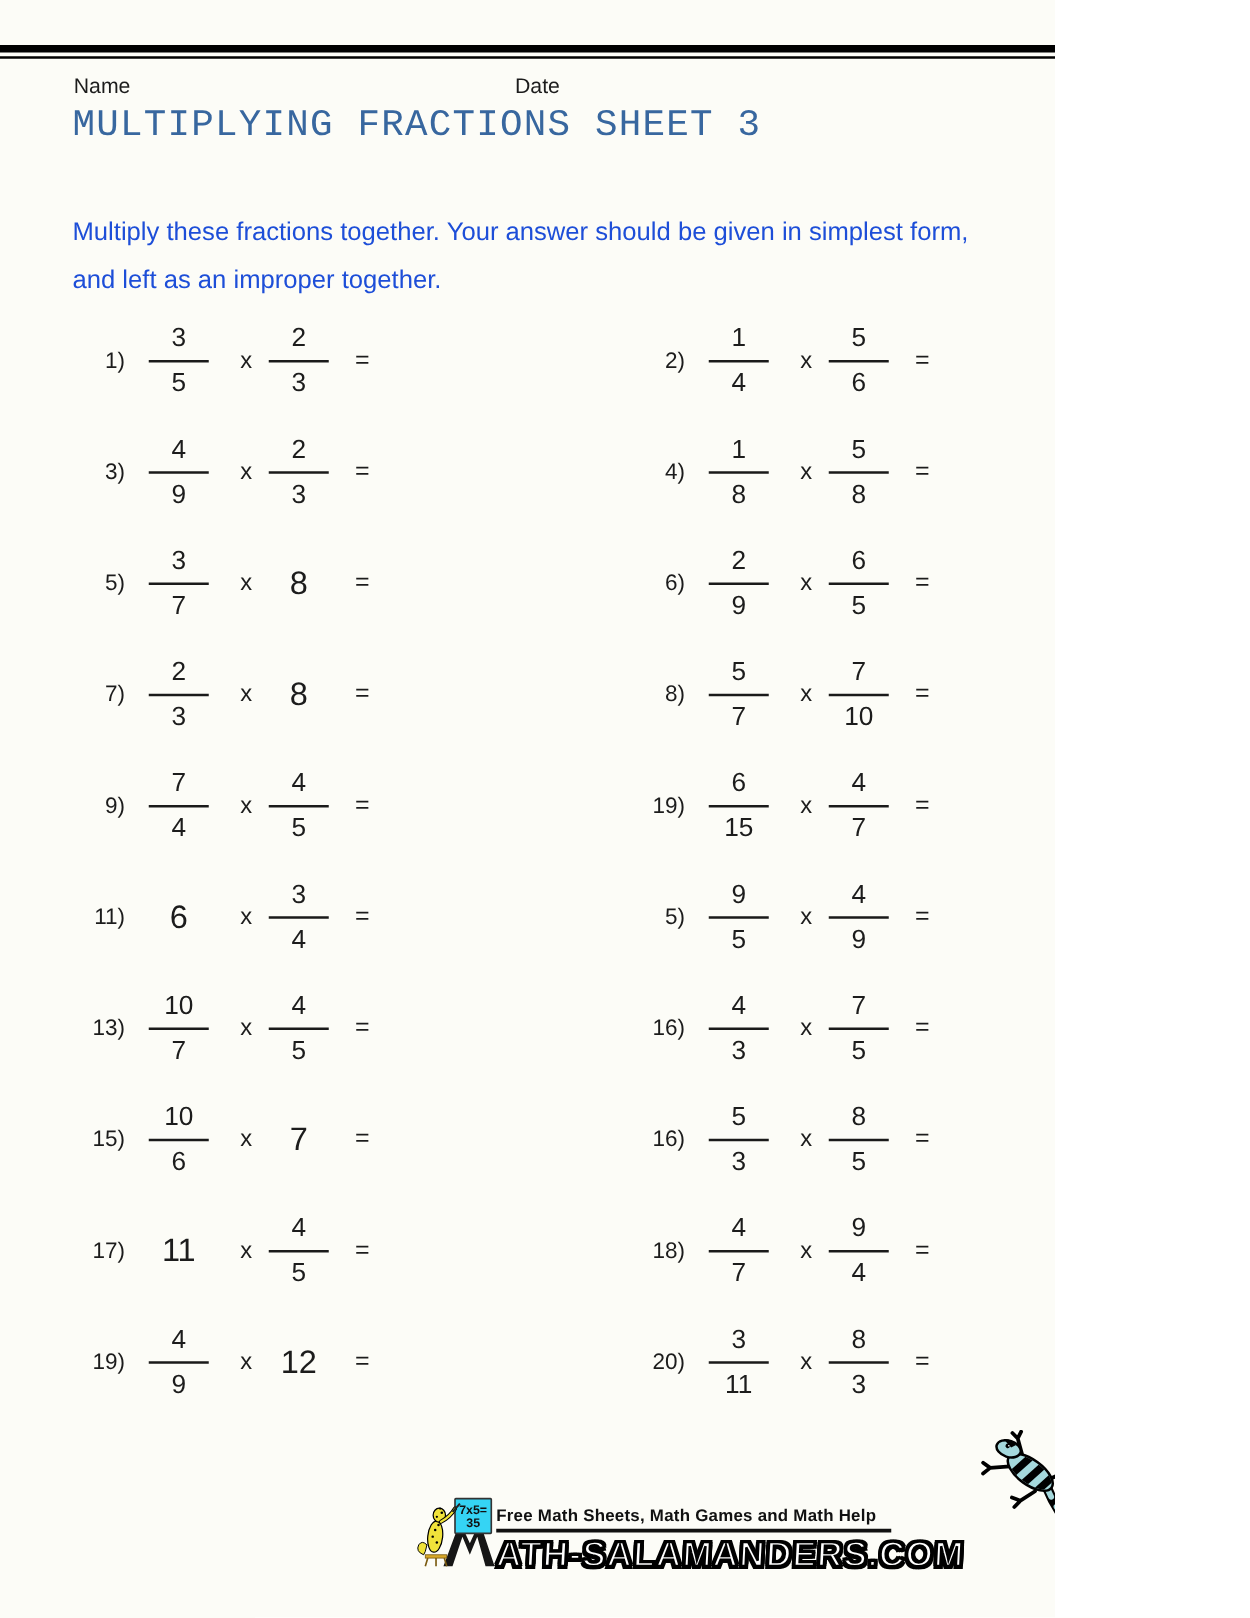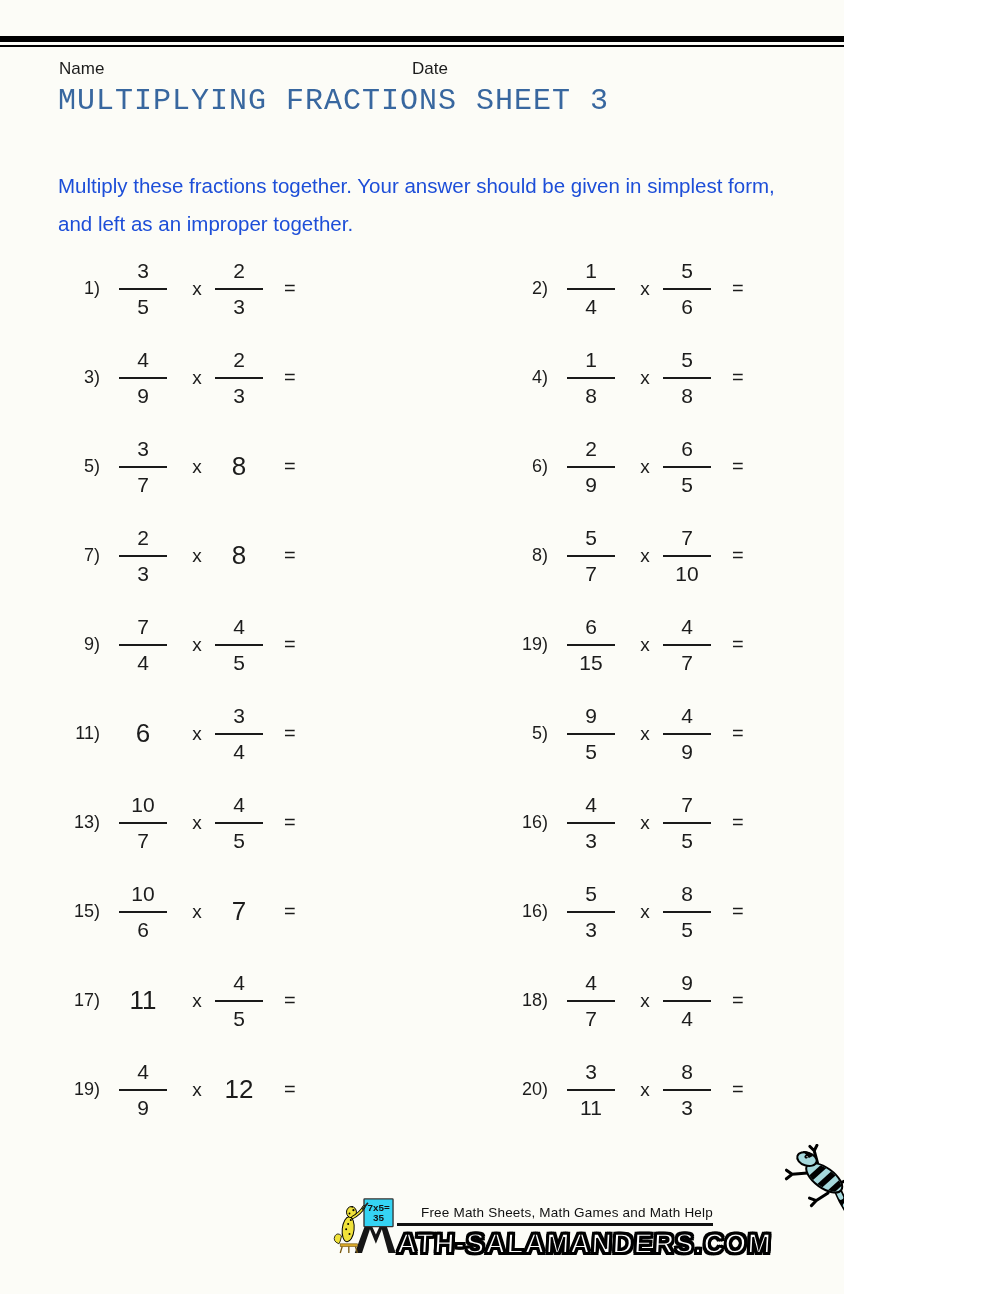--- a/index.html
+++ b/index.html
@@ -31,21 +31,21 @@
   .op ~ .operand{width:62px;}
   .op{width:22px;text-align:center;font-size:19px;flex:none;}
   .eq{font-size:20px;padding-left:14px;flex:none;}
   .frac{display:inline-flex;flex-direction:column;text-align:center;}
   .num{padding:0 6px 5px;border-bottom:2.5px solid #1a1a1a;font-size:21px;min-width:36px;}
   .den{padding:5px 6px 0;font-size:21px;min-width:36px;}
   .whole{font-size:26px;}
 
   .footer-logo{position:absolute;left:331px;top:1196px;}
   .footer-text{position:absolute;left:397px;top:1205px;width:316px;}
-  .tagline{font-size:13.5px;font-weight:400;text-align:right;letter-spacing:.2px;color:#111;}
+  .tagline{font-size:13.5px;font-weight:700;text-align:left;letter-spacing:.2px;color:#111;}
   .tag-rule{height:3px;background:#111;margin-top:3px;}
   .wordmark{margin-top:2px;font-weight:700;font-size:28px;letter-spacing:1px;
             color:#fff;-webkit-text-stroke:2px #000;transform:skewX(-3deg);
             text-shadow:2px 2px 0 #000,-2px -2px 0 #000,2px -2px 0 #000,-2px 2px 0 #000,
                         0 2px 0 #000,0 -2px 0 #000,2px 0 0 #000,-2px 0 0 #000;
             white-space:nowrap;}
   .lizard{position:absolute;left:780px;top:1144px;}
 </style>
 </head>
 <body>

